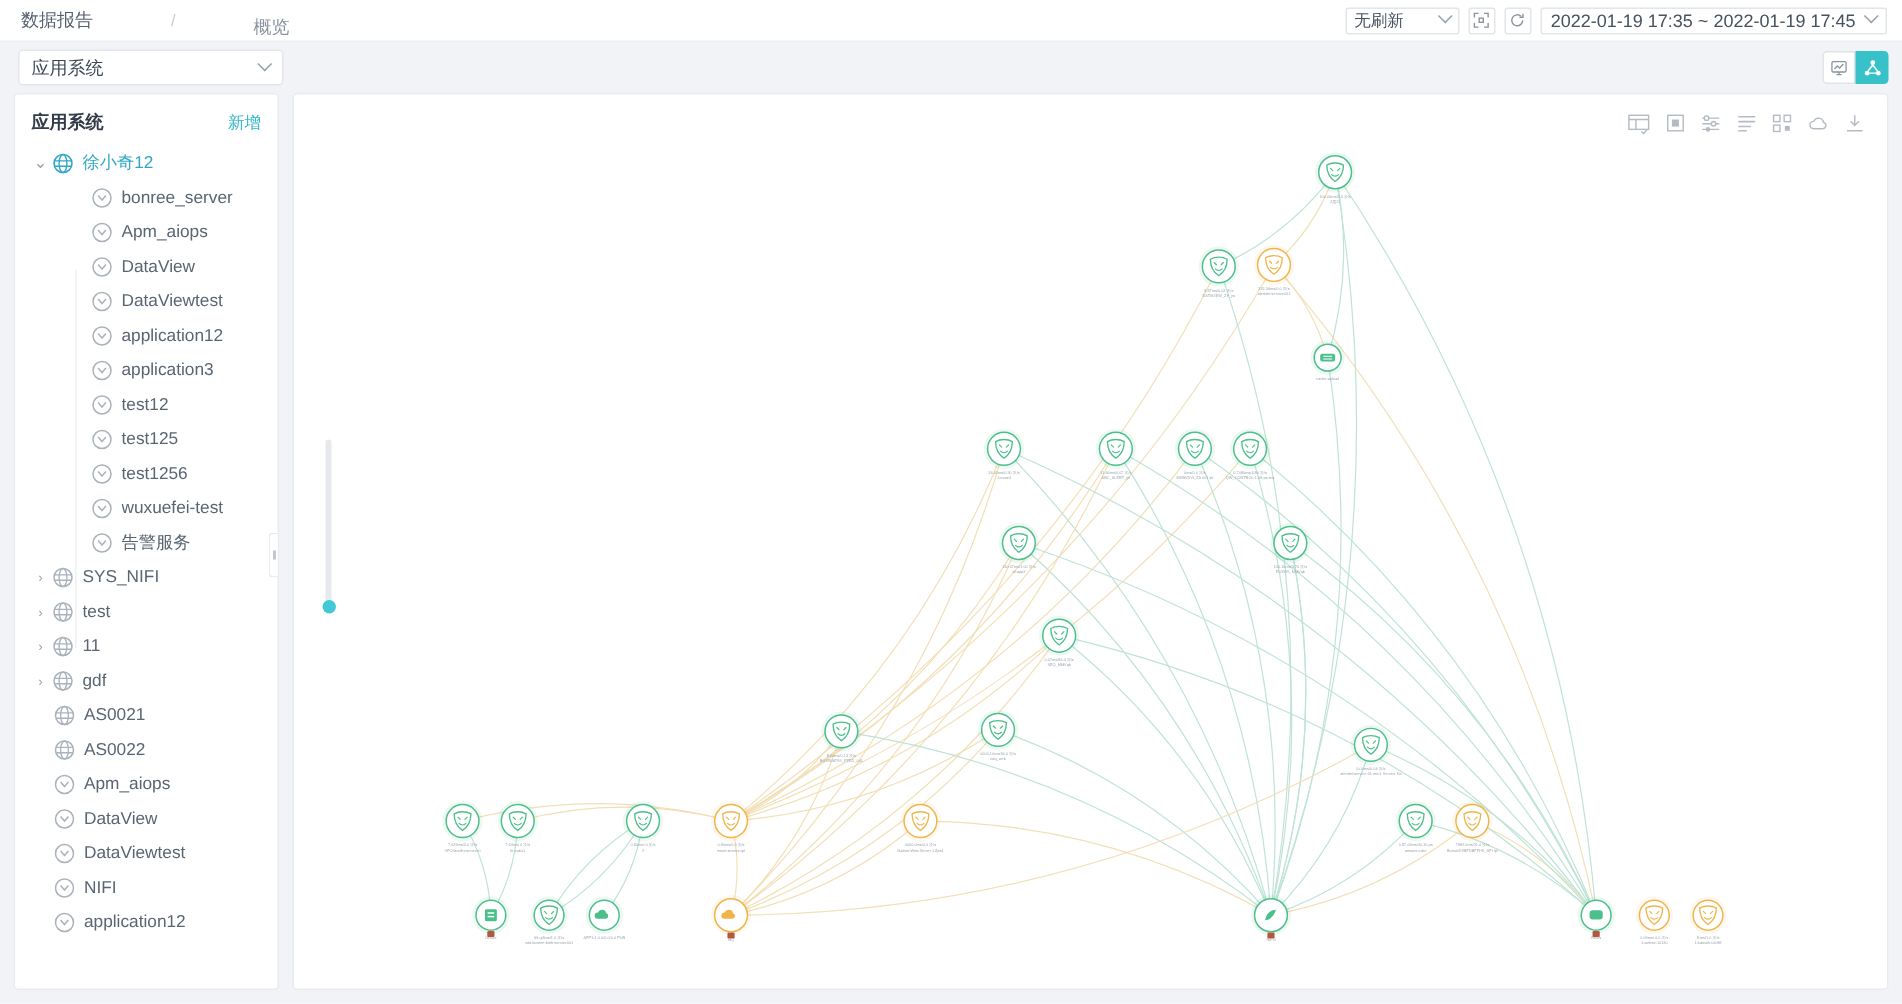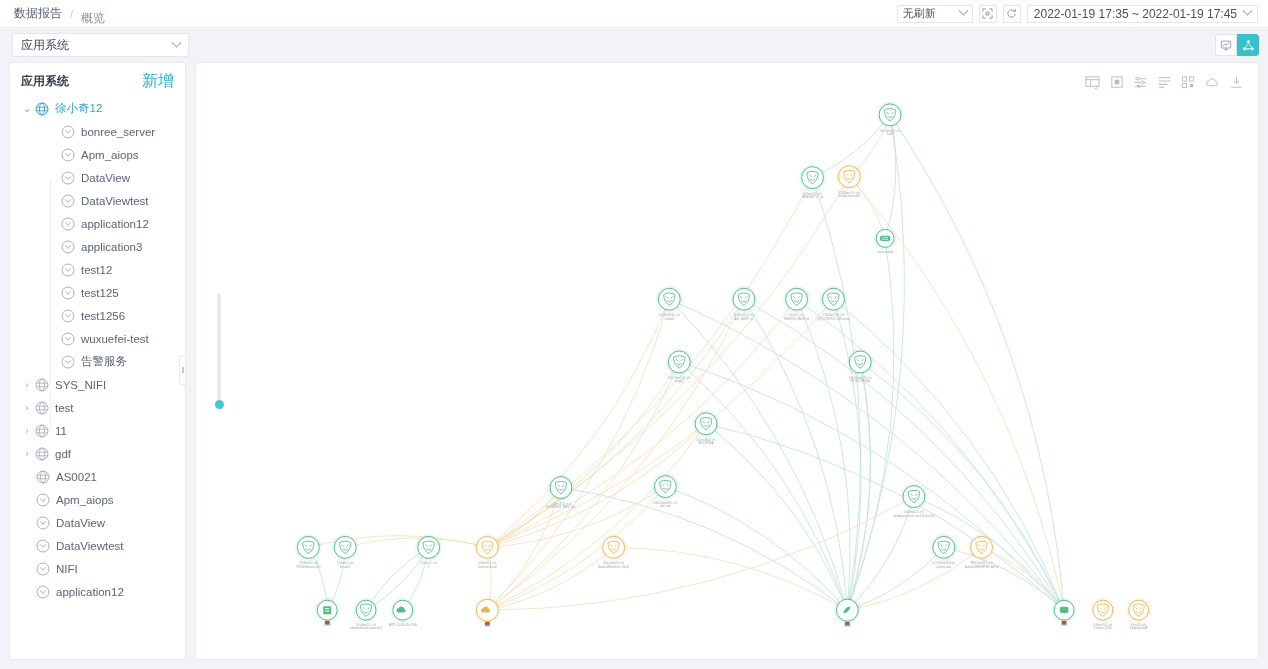--- a/index.html
+++ b/index.html
@@ -11,20 +11,21 @@
     overflow: hidden;
   }
 
   
   .topbar {
     height: 28px; background: #ffffff;
     display: flex; align-items: center;
     padding: 0 10px 0 14px;
     border-bottom: 1px solid #eceef2;
     position: relative;
+    gap: 44px;
   }
   .crumb { font-size: 12px; color: #555f6e; }
   .crumb.cur { color: #8a93a0; margin-top: 10px; }
   .crumb-sep { color: #c6ccd4; margin: 0 8px; font-size: 11px; }
   .top-right { margin-left: auto; display: flex; align-items: center; gap: 6px; }
 
   .sel-refresh {
     width: 76px; height: 18px; background: #fff;
     border: 1px solid #e2e5ea; border-radius: 2px;
     display: flex; align-items: center; padding: 0 5px;
@@ -68,21 +69,21 @@
 
   
   .sidebar {
     width: 177px; background: #fff; border: 1px solid #e8ebef; border-radius: 3px;
     position: relative; overflow: hidden;
   }
   .sb-head {
     height: 28px; display: flex; align-items: center; padding: 0 11px;
     font-size: 12px; font-weight: bold; color: #333c49; margin-top: 4px;
   }
-  .sb-head .add { margin-left: auto; color: #2fb6c4; font-weight: normal; font-size: 16px; }
+  .sb-head .add { margin-left: auto; color: #2fb6c4; font-weight: normal; font-size: 11px; }
   .tree { padding-top: 2px; }
   .tr-row { height: 23px; display: flex; align-items: center; font-size: 11.5px; color: #5a6573; }
   .tr-row.lvl0 { padding-left: 25px; }
   .tr-row.lvl0.hasarrow { padding-left: 10px; }
   .tr-row.lvl1 { padding-left: 50px; }
   .tr-row.root { color: #2fa7c4; }
   .arrow {
     width: 14px; flex: none; color: #9aa3ad; font-size: 9px;
     display: flex; align-items: center; justify-content: center;
   }
@@ -310,20 +311,28 @@
           </svg>
           <span class="tr-label">gdf</span>
         </div>
         <div class="tr-row lvl0">
           <svg class="nodeico" viewBox="0 0 16 16">
             <circle cx="8" cy="8" r="6" fill="none" stroke="#aab2bc" stroke-width="1"></circle>
             <ellipse cx="8" cy="8" rx="2.6" ry="6" fill="none" stroke="#aab2bc" stroke-width="0.9"></ellipse>
             <path d="M2.4 6.2h11.2M2.4 9.8h11.2" stroke="#aab2bc" stroke-width="0.9"></path>
           </svg>
           <span class="tr-label">AS0021</span>
+        </div>
+        <div class="tr-row lvl0">
+          <svg class="nodeico" viewBox="0 0 16 16">
+            <circle cx="8" cy="8" r="6" fill="none" stroke="#aab2bc" stroke-width="1"></circle>
+            <ellipse cx="8" cy="8" rx="2.6" ry="6" fill="none" stroke="#aab2bc" stroke-width="0.9"></ellipse>
+            <path d="M2.4 6.2h11.2M2.4 9.8h11.2" stroke="#aab2bc" stroke-width="0.9"></path>
+          </svg>
+          <span class="tr-label">AS0022</span>
         </div>
         <div class="tr-row lvl0">
           <svg class="nodeico" viewBox="0 0 16 16">
             <circle cx="8" cy="8" r="6" fill="none" stroke="#aab2bc" stroke-width="1"></circle>
             <path d="M5.4 6.4l2.6 3 2.6-3" fill="none" stroke="#aab2bc" stroke-width="1"></path>
           </svg>
           <span class="tr-label">Apm_aiops</span>
         </div>
         <div class="tr-row lvl0">
           <svg class="nodeico" viewBox="0 0 16 16">

